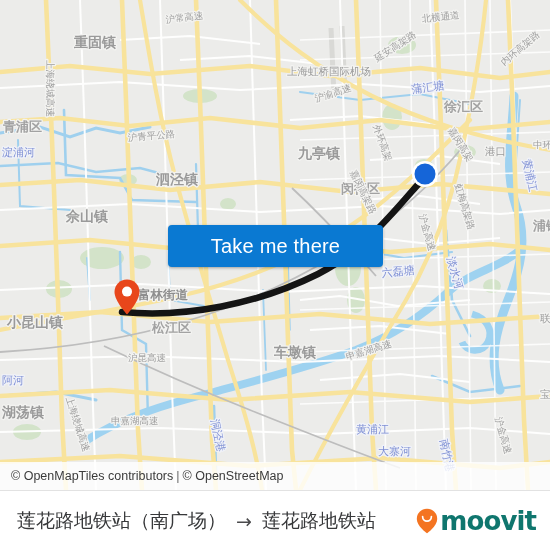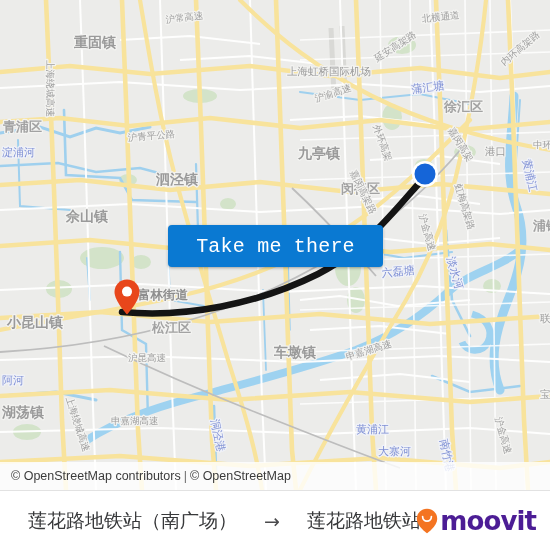--- a/index.html
+++ b/index.html
@@ -50,32 +50,32 @@
   .attrib span{padding-left:11px;}
   .attrib .sep{padding:0 3px;color:#6d6d6d;}
 
   
   .footer{
     position:absolute;left:0;top:490px;width:550px;height:60px;
     background:#ffffff;border-top:1px solid #e2e2e2;
     display:flex;align-items:center;
   }
   .footer-route{
-    display:flex;align-items:center;gap:26px;padding-left:28px;
+    display:flex;align-items:center;gap:9px;padding-left:17px;
     font-size:19px;color:#37383a;
     font-family:"DejaVu Sans","Liberation Sans",sans-serif;
     white-space:nowrap;
   }
   .arrow{font-size:19px;color:#4a4a4c;padding:0 1px;}
   .brand{
     position:absolute;right:14px;top:50%;transform:translateY(-50%);
     display:flex;align-items:center;gap:2px;
   }
   .brand-word{
-    font-size:26px;font-weight:700;color:#4c1d95;letter-spacing:-.9px;
+    font-size:26px;font-weight:700;color:#0f766e;letter-spacing:-.9px;
     font-family:"DejaVu Sans","Liberation Sans",sans-serif;line-height:1;
   }
 </style>
 </head>
 <body>
 
 <div id="app">
 
   <div class="map-wrap">
     <svg class="map-svg" viewBox="0 0 550 490">
@@ -260,24 +260,24 @@
     <svg style="position:absolute;left:408px;top:157px;width:34px;height:34px;" viewBox="0 0 34 34">
       <circle cx="17" cy="17" r="13" fill="#ffffff"></circle>
       <circle cx="17" cy="17" r="10.5" fill="#1565d8"></circle>
     </svg>
 
     <svg style="position:absolute;left:113px;top:278px;width:28px;height:38px;" viewBox="0 0 28 38">
       <path d="M14 1.5 C6.8 1.5 1.5 7 1.5 14 C1.5 23 14 36.5 14 36.5 C14 36.5 26.5 23 26.5 14 C26.5 7 21.2 1.5 14 1.5 Z" fill="#e8461b"></path>
       <circle cx="14" cy="13.6" r="5" fill="#ffffff"></circle>
     </svg>
 
-    <button class="take-btn" style="background: rgb(10, 121, 210); font-family: Liberation Mono, monospace;">Take me there</button>
+    <button class="take-btn" style="background: rgb(10, 121, 210);">Take me there</button>
 
     <div class="attrib">
-      <span>© OpenStreetMap contributors</span>
+      <span>© OpenMapTiles contributors</span>
       <span class="sep">|</span>
       <span style="padding-left:0">© OpenStreetMap</span>
     </div>
   </div>
 
   <div class="footer">
     <div class="footer-route">
       <span>莲花路地铁站（南广场）</span>
       <span class="arrow">→</span>
       <span>莲花路地铁站</span>

